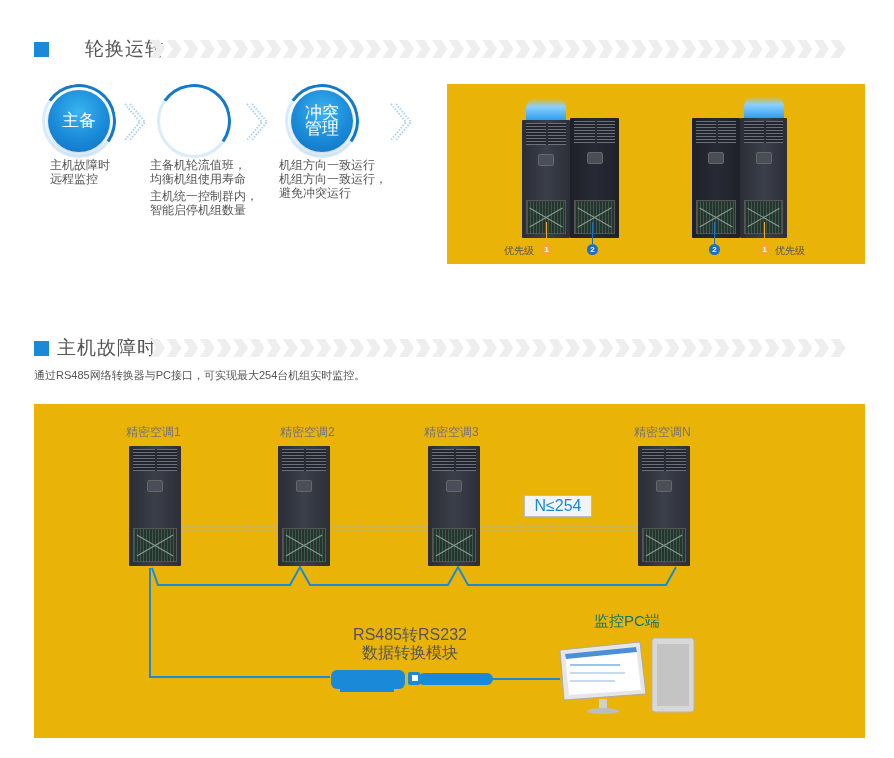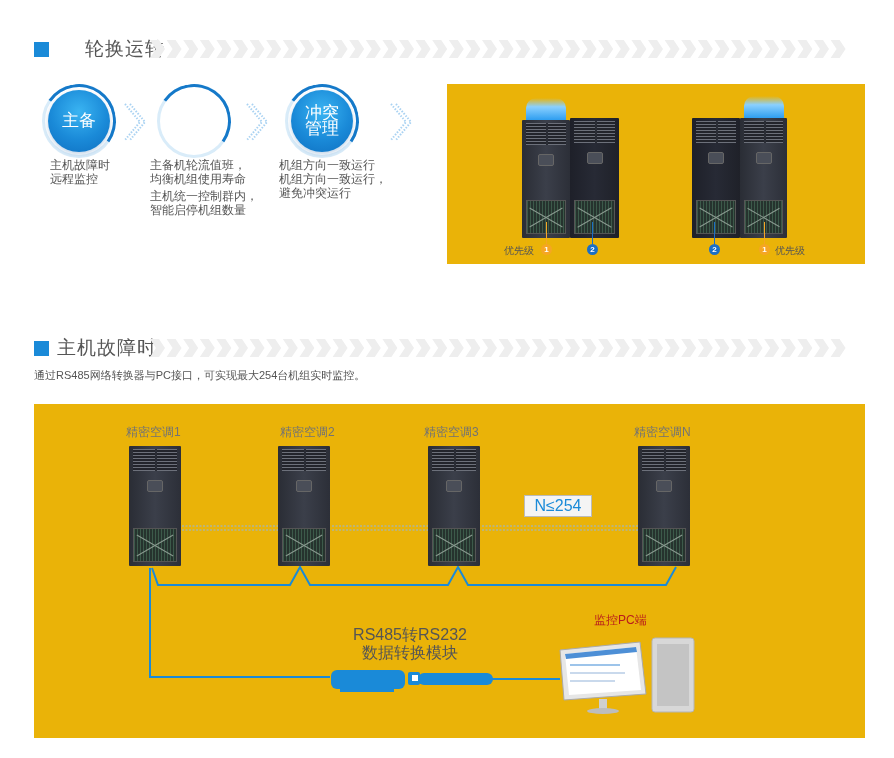--- a/index.html
+++ b/index.html
@@ -43,21 +43,21 @@
   .badge.blue { background: #1a6fc6; }
   .lead { position: absolute; width: 1px; }
   .lead.orange { background: #f5a623; }
   .lead.blue { background: #1a6fc6; }
 
   .intro { position: absolute; left: 34px; top: 368px; font-size: 11px; color: #555; }
 
   .unit-label { position: absolute; font-size: 12px; color: #737373; }
   .n-box { position: absolute; left: 524px; top: 495px; width: 68px; height: 22px; border: 1px solid #bbb; background: #f4f4f4; color: #1a8ad8; font-size: 16px; text-align: center; line-height: 20px; }
   .conv-label { position: absolute; left: 345px; top: 626px; width: 130px; text-align: center; font-size: 16px; color: #555; line-height: 18px; }
-  .pc-label { position: absolute; left: 594px; top: 612px; font-size: 12px; color: #b91c1c; }
+  .pc-label { position: absolute; left: 594px; top: 612px; font-size: 15px; color: #0f766e; }
 
   svg.overlay { position: absolute; left: 0; top: 0; }
 </style>
 </head>
 <body>
 
 <div class="sec-head" style="top:36px;gap:28px;">
   <span class="sec-square"></span>
   <span class="sec-title">轮换运转</span>
 </div>

